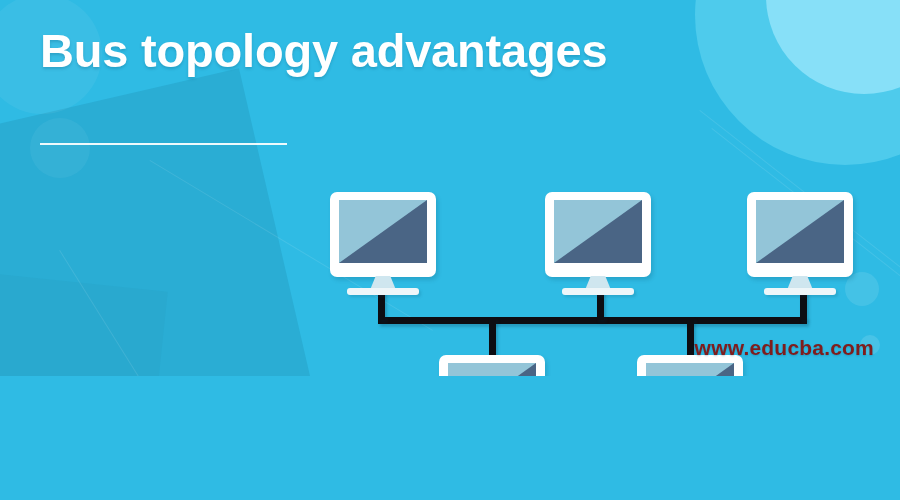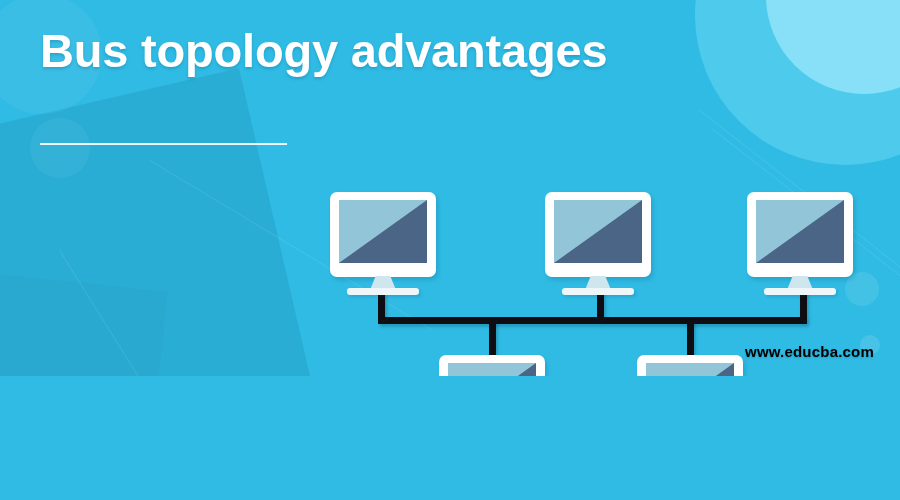--- a/index.html
+++ b/index.html
@@ -108,22 +108,22 @@
     left:40px; top:143px;
     width:247px; height:2px;
     background:#ffffff;
     opacity:0.92;
   }
 
   
   .watermark {
     position:absolute;
     right:26px; bottom:16px;
-    color:#000000;
-    font-size:15px;
+    color:#7f1d1d;
+    font-size:21px;
     font-weight:bold;
     letter-spacing:0.2px;
     text-shadow:0 1px 2px rgba(0,70,100,0.25);
   }
 
   
   #diagram { position:absolute; left:0; top:0; width:900px; height:500px; }
 
   .bus-line { position:absolute; background:#0d0d12; }
   .bus-line.sh { box-shadow:2px 3px 3px rgba(0,40,60,0.22); }

